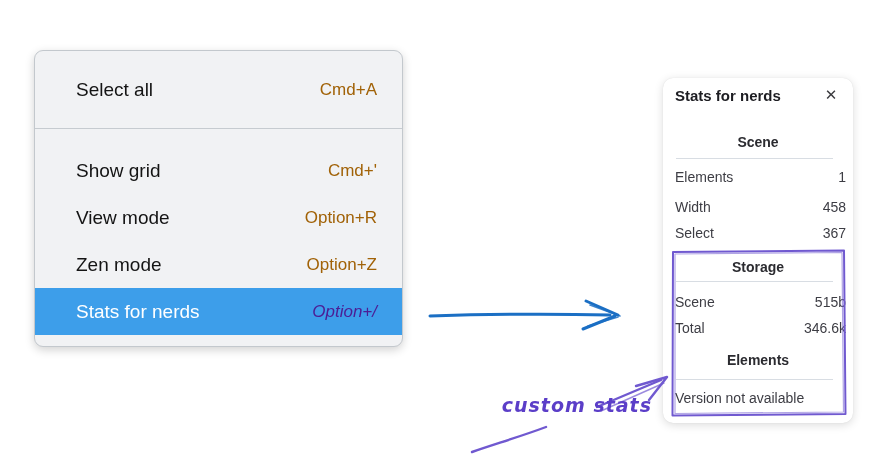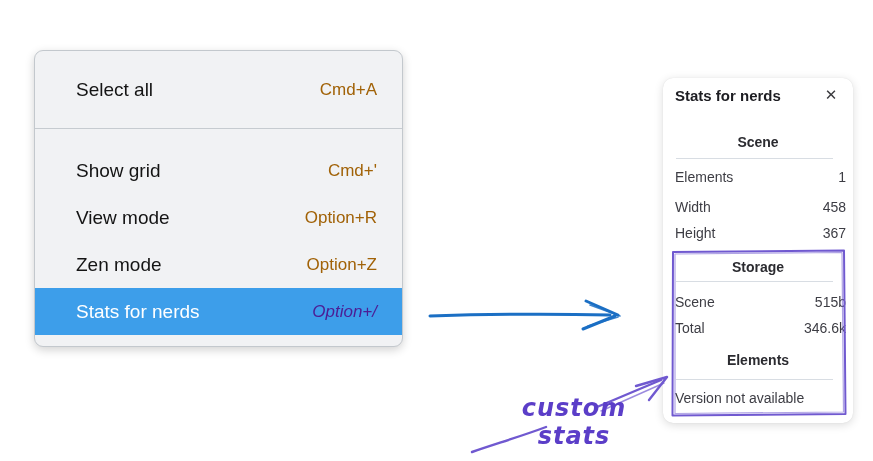--- a/index.html
+++ b/index.html
@@ -80,24 +80,24 @@
     position: absolute; left: 12px; height: 20px; line-height: 20px; text-align: center;
   }
 
   
   .annotation-layer {
     position: absolute; left: 0; top: 0; width: 873px; height: 461px;
     pointer-events: none;
   }
   .annotation-text {
     position: absolute; left: 496px; top: 394px; width: 156px;
-    text-align: center;
+    text-align: right;
     font-family: "DejaVu Sans", sans-serif;
     font-style: italic; font-weight: bold;
-    font-size: 24px; letter-spacing: 1px;
+    font-size: 19px; letter-spacing: 1px;
     color: #5b3ec8;
   }
 </style>
 </head>
 <body>
 
 <div class="context-menu">
   <div class="menu-section-top">
     <div class="menu-item">
       <span>Select all</span>
@@ -132,21 +132,21 @@
   <div class="stat-divider" style="top:80px"></div>
   <div class="stat-row" style="top:89px">
     <span>Elements</span>
     <span>1</span>
   </div>
   <div class="stat-row" style="top:119px">
     <span>Width</span>
     <span>458</span>
   </div>
   <div class="stat-row" style="top:145px">
-    <span>Height</span>
+    <span>Select</span>
     <span>367</span>
   </div>
 
   <div class="stat-header" style="top:179px">Storage</div>
   <div class="stat-divider" style="top:203px"></div>
   <div class="stat-row" style="top:214px">
     <span>Scene</span>
     <span>515b</span>
   </div>
   <div class="stat-row" style="top:240px">

